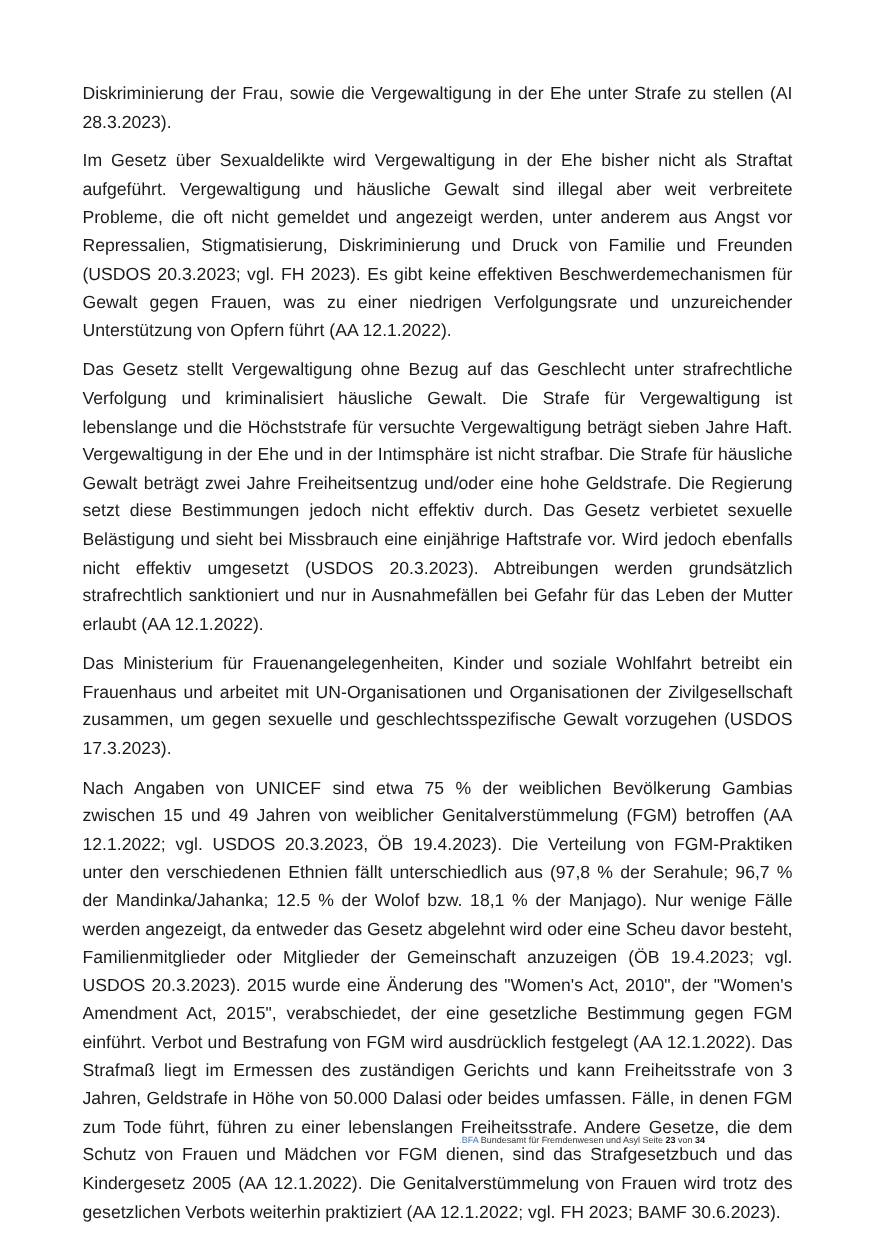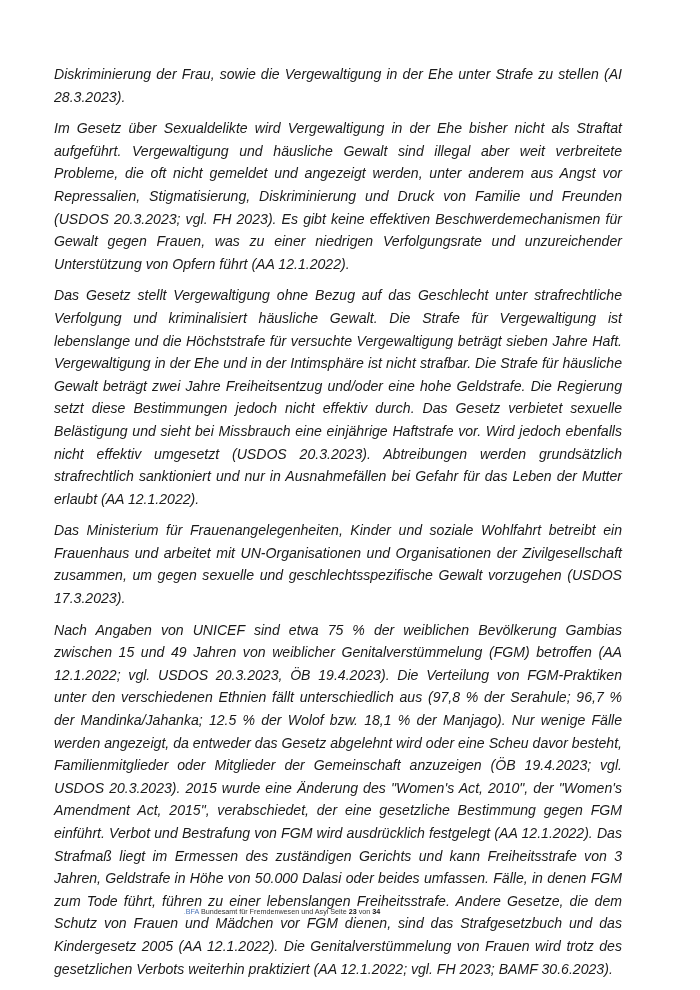--- a/index.html
+++ b/index.html
@@ -10,38 +10,37 @@
     body {
       width: 700px;
       height: 990px;
       position: relative;
       overflow: hidden;
       font-family: "Liberation Sans", sans-serif;
       color: #1a1a1a;
     }
     .page {
       position: absolute;
-      left: 54px;
+      left: 66px;
       top: 63px;
       width: 568px;
-      font-style: italic;
     }
     .para {
       margin: 0 0 9px 0;
       font-size: 14.1px;
       line-height: 22.6px;
       text-align: justify;
       text-align-last: left;
     }
     .footer {
       position: absolute;
       left: 0;
       width: 564px;
       top: 907px;
-      text-align: center;
+      text-align: right;
       font-size: 7.2px;
       color: #333333;
       font-family: "Liberation Sans", sans-serif;
     }
     .footer .logo {
       color: #4a74b8;
       font-weight: normal;
     }
     .footer .logo-dot {
       color: #9aa6b8;

